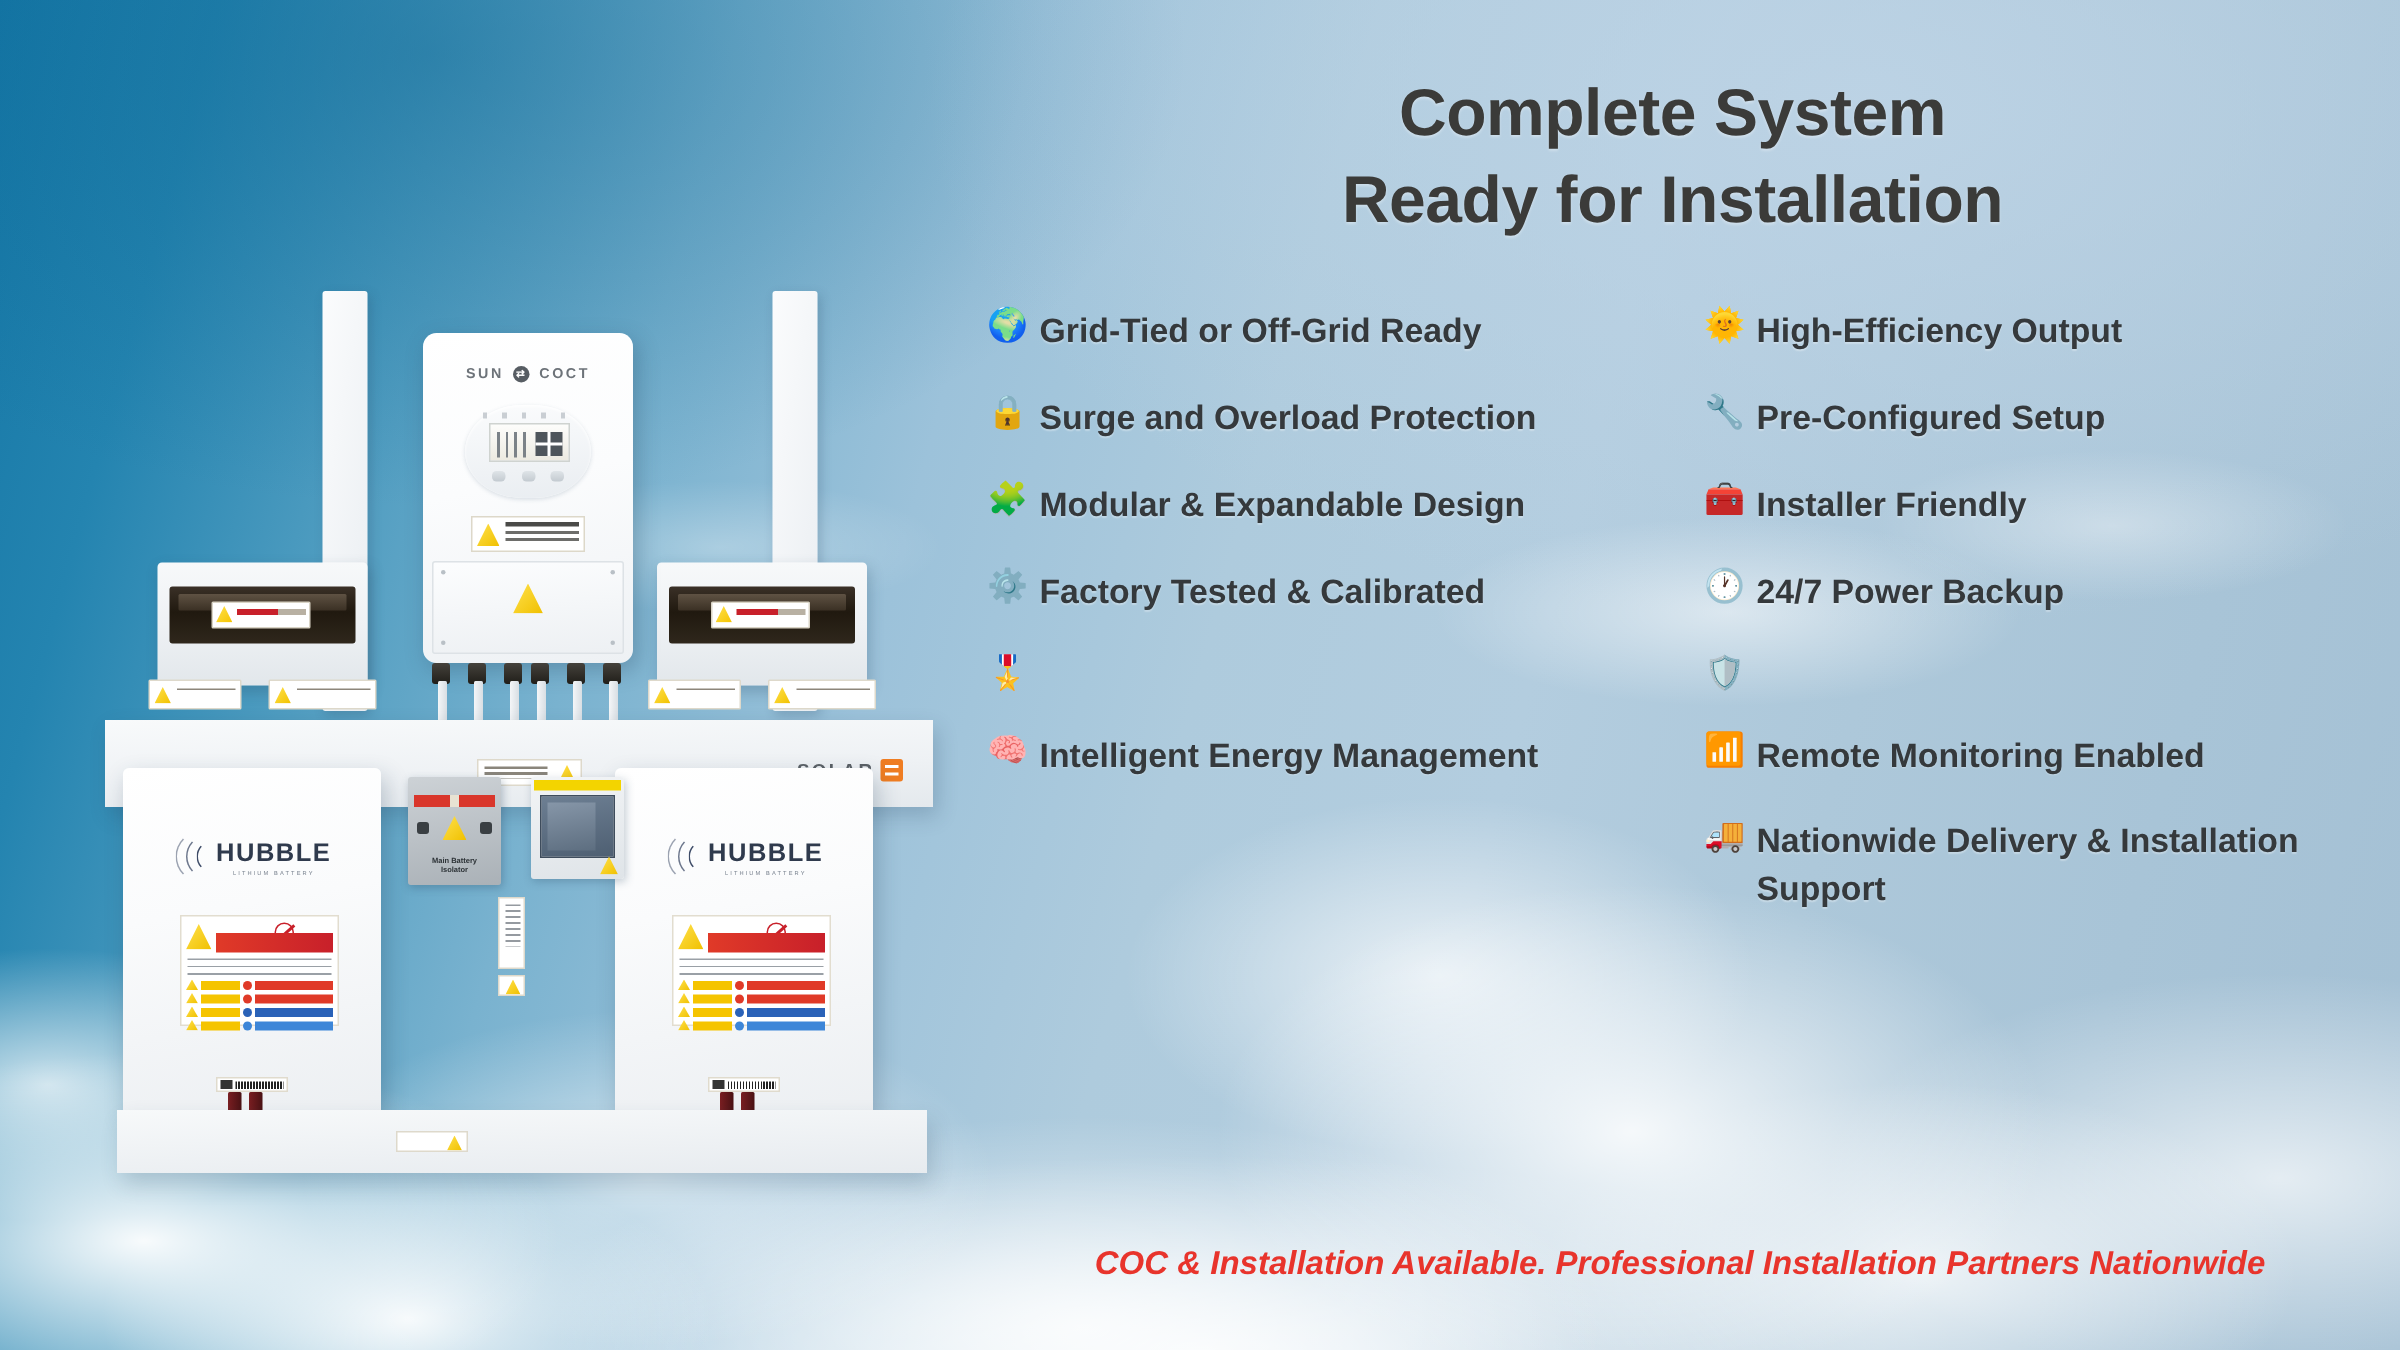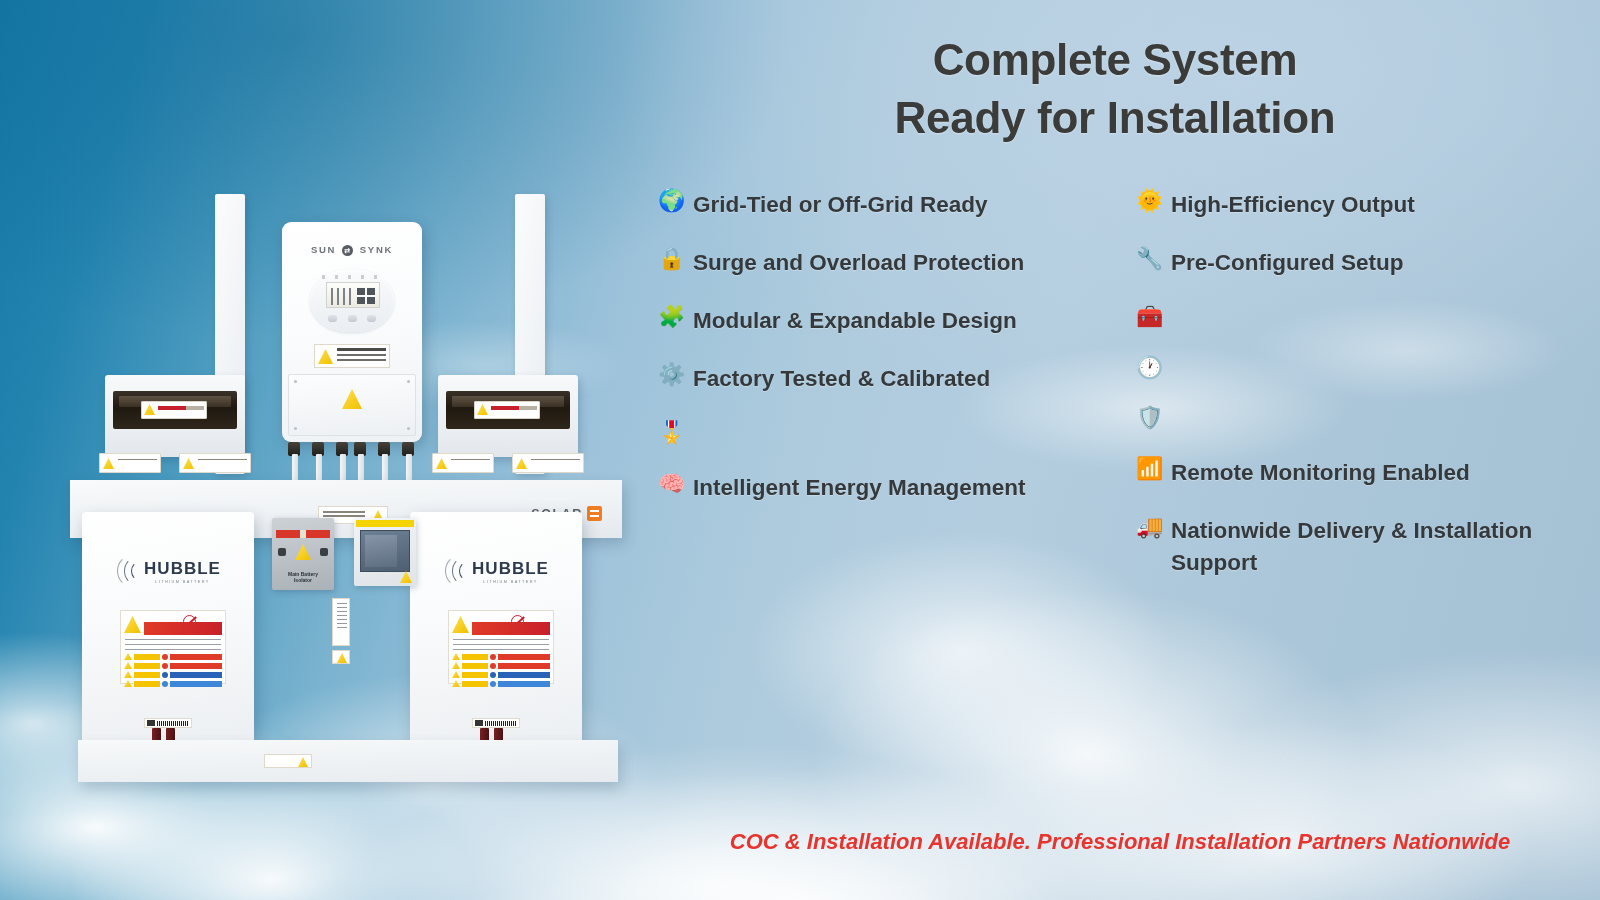--- a/index.html
+++ b/index.html
@@ -228,21 +228,21 @@
     box-shadow:3px 7px 14px rgba(35,65,90,.2); }
   .base-lbl { position:absolute; left:186px; top:14px; width:48px; height:14px;
     background:#fff; border:1px solid #ded9cb; }
   .base-lbl::after { content:""; position:absolute; right:3px; top:2px; width:10px; height:10px;
     background:linear-gradient(135deg,#ffe14d,#f0c000); clip-path:polygon(50% 0,100% 100%,0 100%); }
   .cab { position:absolute; width:9px; height:26px; top:548px;
     background:linear-gradient(90deg,#7a1f22,#4a1214); border-radius:1px; }
 
   
   .content { position:absolute; left:630px; top:0; width:970px; height:900px; }
-  .headline { text-align:center; padding-top:31px; color:#3b3b39;
+  .headline { text-align:center; padding-top:47px; color:#3b3b39;
     font-size:44px; font-weight:800; line-height:1.32; letter-spacing:-.3px;
     text-shadow:0 1px 2px rgba(255,255,255,.35); }
   .subline { text-align:center; margin-top:24px; color:#e8342c;
     font-size:27px; font-weight:800; font-style:italic; letter-spacing:.2px; }
   .subline .sep { color:#e8342c; padding:0 6px; font-style:normal; }
 
   .features { display:flex; margin-top:42px; padding:0 22px 0 28px; gap:18px; }
   .col { flex:1; }
   .col.right { padding-left:18px; }
   .feat { display:flex; align-items:flex-start; gap:9px; margin-bottom:26px; }
@@ -278,21 +278,21 @@
     <div class="db-slot"></div>
     <div class="db-lbl mid"></div>
     <div class="db-foot a"></div>
     <div class="db-foot b"></div>
   </div>
 
   <div class="inverter">
     <div class="inv-brand">
       <span>SUN</span>
       <span class="swirl">⇄</span>
-      <span>SYNK</span>
+      <span>COCT</span>
     </div>
     <div class="inv-disc">
       <div class="inv-leds"></div>
       <div class="inv-lcd">
         <div class="bars"></div>
         <div class="grid"></div>
       </div>
       <div class="inv-btns">
         <i></i>
         <i></i>
@@ -516,23 +516,25 @@
       <div class="feat">
         <span class="ico">🌞</span>
         <span class="lbl">High-Efficiency Output</span>
       </div>
       <div class="feat">
         <span class="ico">🔧</span>
         <span class="lbl">Pre-Configured Setup</span>
       </div>
       <div class="feat">
         <span class="ico">🧰</span>
+        <span class="lbl">Installer Friendly</span>
       </div>
       <div class="feat">
         <span class="ico">🕐</span>
+        <span class="lbl">24/7 Power Backup</span>
       </div>
       <div class="feat">
         <span class="ico">🛡️</span>
       </div>
       <div class="feat">
         <span class="ico">📶</span>
         <span class="lbl">Remote Monitoring Enabled</span>
       </div>
       <div class="feat">
         <span class="ico">🚚</span>

